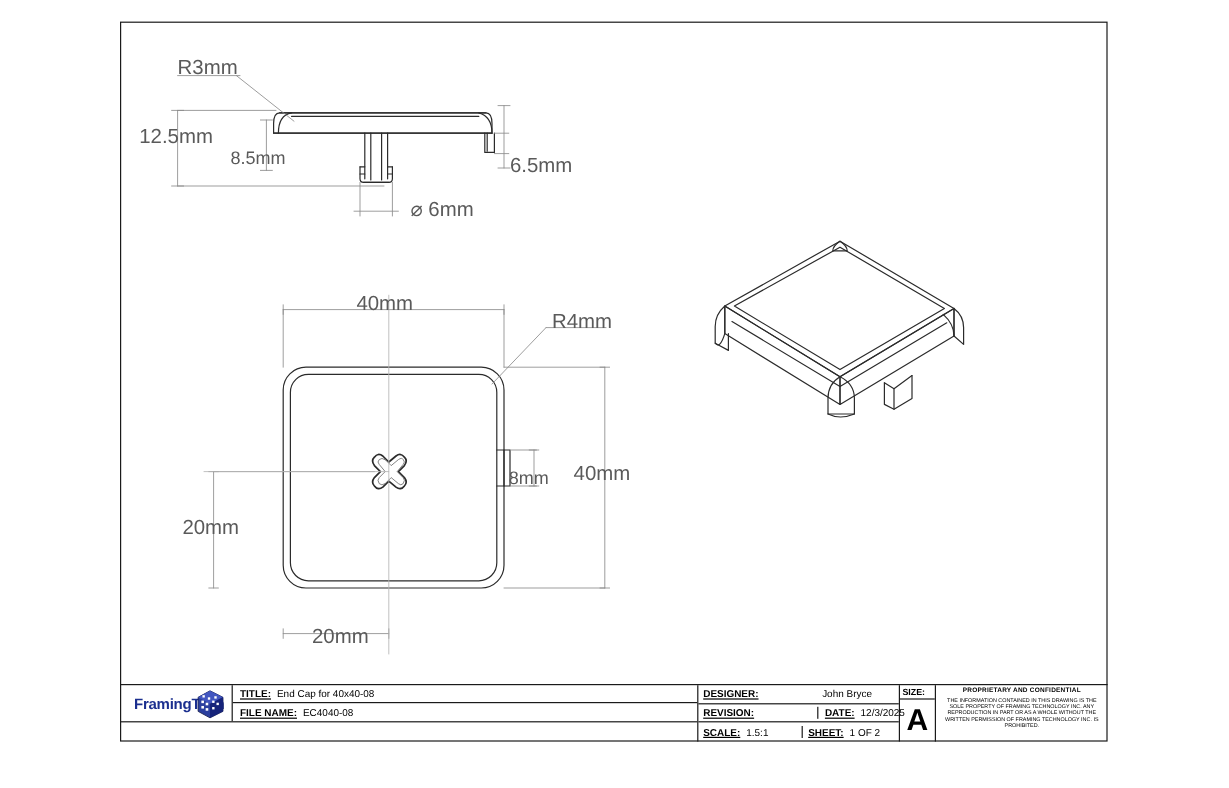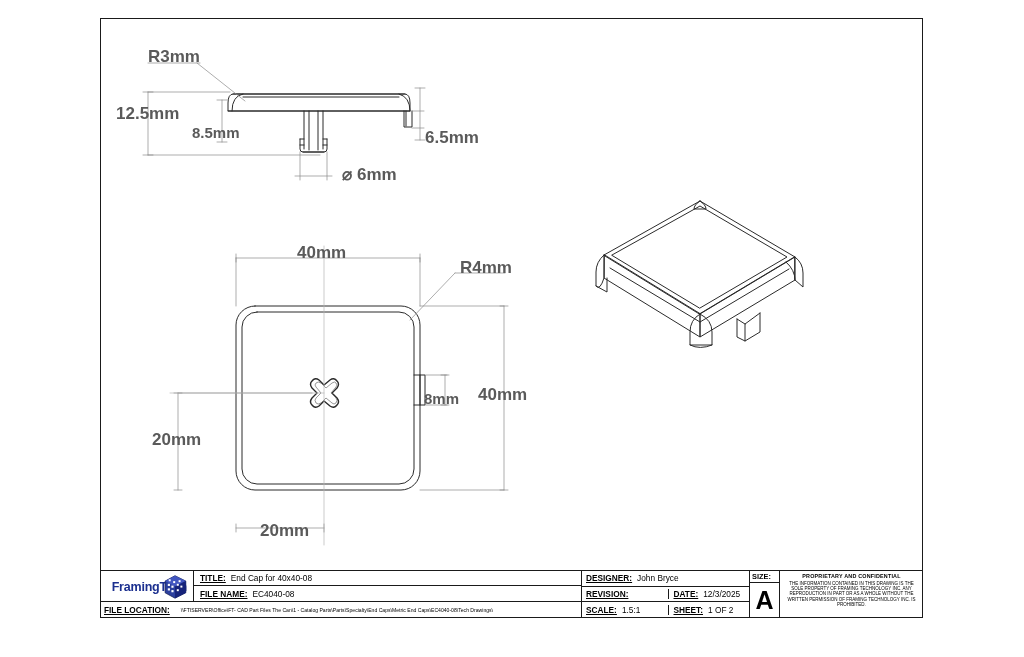--- a/index.html
+++ b/index.html
@@ -34,21 +34,20 @@
     width: 1024px;
     height: 657px;
     pointer-events: none;
   }
   .dimtxt {
     position: absolute;
     color: #5a5a5a;
     font-family: "Liberation Sans", sans-serif;
     white-space: nowrap;
     letter-spacing: 0px;
-    font-weight: bold;
   }
   
   #titleblock {
     position: absolute;
     left: 100px;
     top: 570px;
     width: 823px;
     height: 48px;
     box-sizing: border-box;
     border-top: 1.1px solid #1a1a1a;
@@ -138,21 +137,21 @@
     flex-direction: column;
   }
   .midrow {
     height: 15.6px;
     display: flex;
     align-items: center;
     box-sizing: border-box;
     font-size: 8.3px;
     padding-left: 4px;
   }
-  .midrow.b { border-bottom: 1.1px solid #1a1a1a; }
+  .midrow.b { border-bottom: 1.1px solid #1a1a1a; gap: 48px; }
   .midrow .half {
     width: 50%;
     display: flex;
     align-items: center;
     box-sizing: border-box;
   }
   .midrow .half.second { border-left: 1.1px solid #1a1a1a; padding-left: 5px; }
   #tb-size {
     width: 30px;
     box-sizing: border-box;
@@ -426,24 +425,20 @@
             <span class="lbl">TITLE:</span>
             <span class="val">End Cap for 40x40-08</span>
           </div>
           <div class="tfrow">
             <span class="lbl">FILE NAME:</span>
             <span class="val">EC4040-08</span>
           </div>
         </div>
       </div>
 
-      <div id="tb-left-bot">
-        <span class="lbl">FILE LOCATION:</span>
-        <span id="filepath">\\FTISERVER\Office\FT- CAD Part Files The Can\1 - Catalog Parts\Parts\Specialty\End Caps\Metric End Caps\EC4040-08\Tech Drawings\</span>
-      </div>
     </div>
 
     <div id="tb-mid">
       <div class="midrow b">
         <span class="lbl">DESIGNER:</span>
         <span class="val">John Bryce</span>
       </div>
       <div class="midrow b">
         <div class="half">
           <span class="lbl">REVISION:</span>

